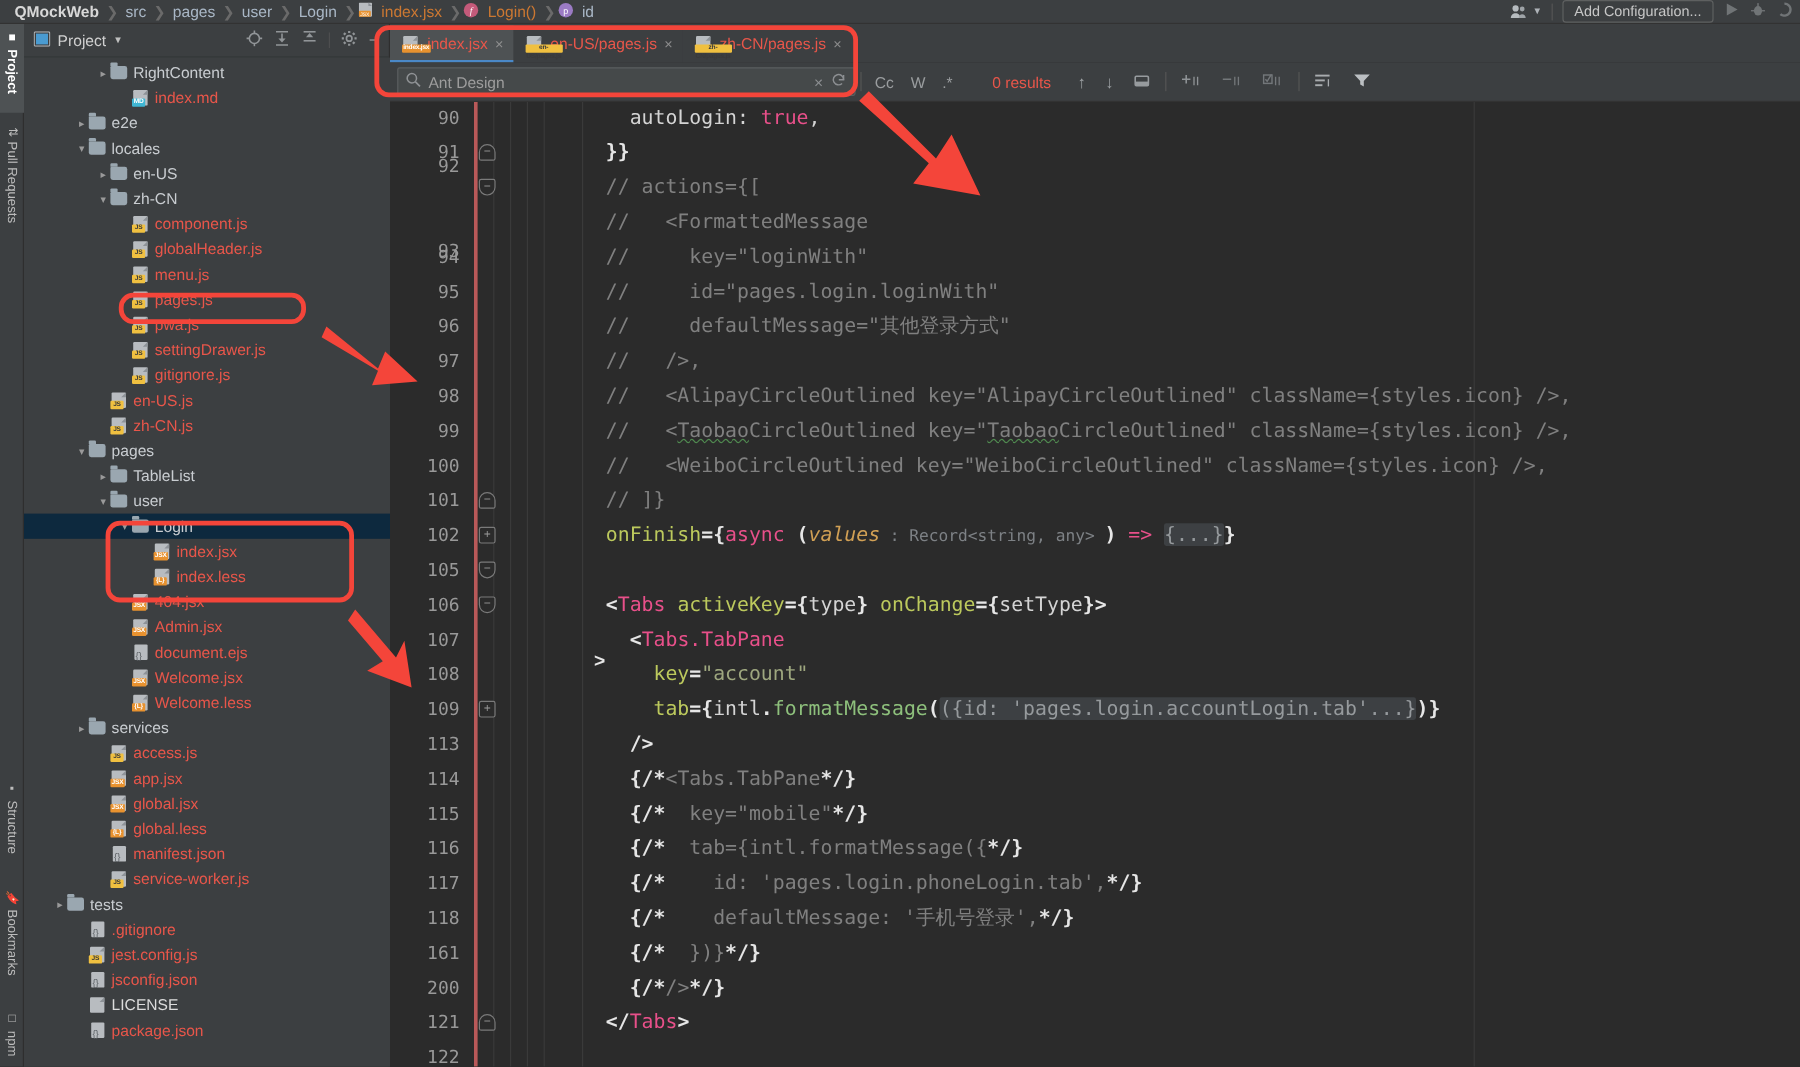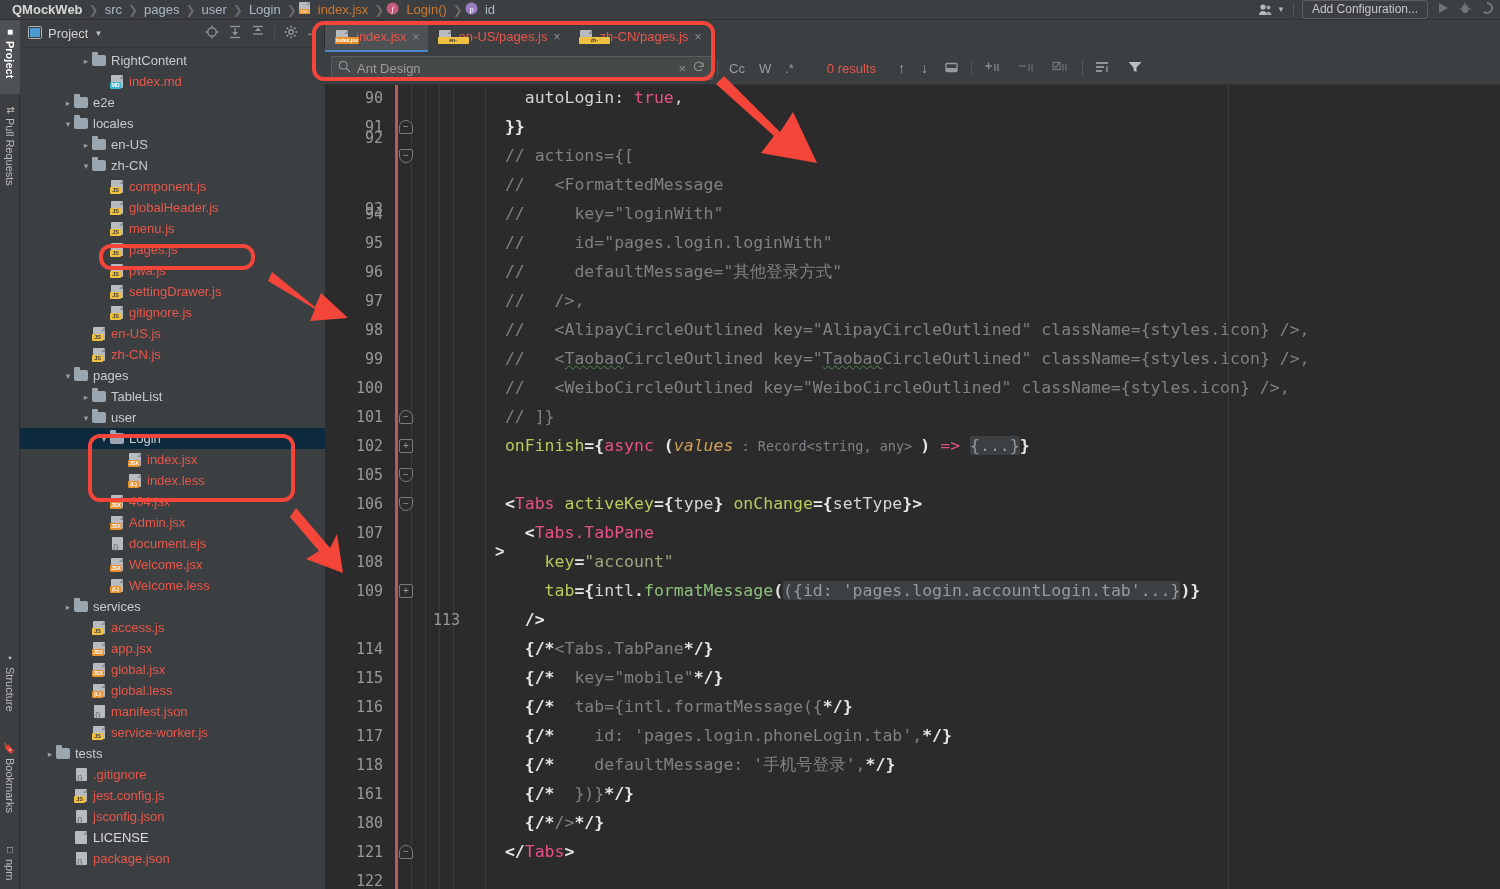--- a/index.html
+++ b/index.html
@@ -849,21 +849,21 @@
       <div class="lnrow" style="top: 433px;">
         <span class="lnum">107</span>
       </div>
       <div class="lnrow" style="top: 462px;">
         <span class="lnum">108</span>
       </div>
       <div class="lnrow" style="top: 491px;">
         <span class="lnum">109</span>
       </div>
       <div class="foldmark" style="top: 499px;">+</div>
-      <div class="lnrow" style="top: 520px; justify-content: flex-end;">
+      <div class="lnrow" style="top: 520px;">
         <span class="lnum">113</span>
       </div>
       <div class="lnrow" style="top: 549px;">
         <span class="lnum">114</span>
       </div>
       <div class="lnrow" style="top: 578px;">
         <span class="lnum">115</span>
       </div>
       <div class="lnrow" style="top: 607px;">
         <span class="lnum">116</span>
@@ -871,21 +871,21 @@
       <div class="lnrow" style="top: 636px;">
         <span class="lnum">117</span>
       </div>
       <div class="lnrow" style="top: 665px;">
         <span class="lnum">118</span>
       </div>
       <div class="lnrow" style="top: 694px;">
         <span class="lnum">161</span>
       </div>
       <div class="lnrow" style="top: 723px;">
-        <span class="lnum">180</span>
+        <span class="lnum">200</span>
       </div>
       <div class="lnrow" style="top: 752px;">
         <span class="lnum">121</span>
       </div>
       <div class="foldmark tri2" style="top: 760px;">−</div>
       <div class="lnrow" style="top: 781px;">
         <span class="lnum">122</span>
       </div>
     </div>
   <div class="guide" style="left:160px;"></div>

